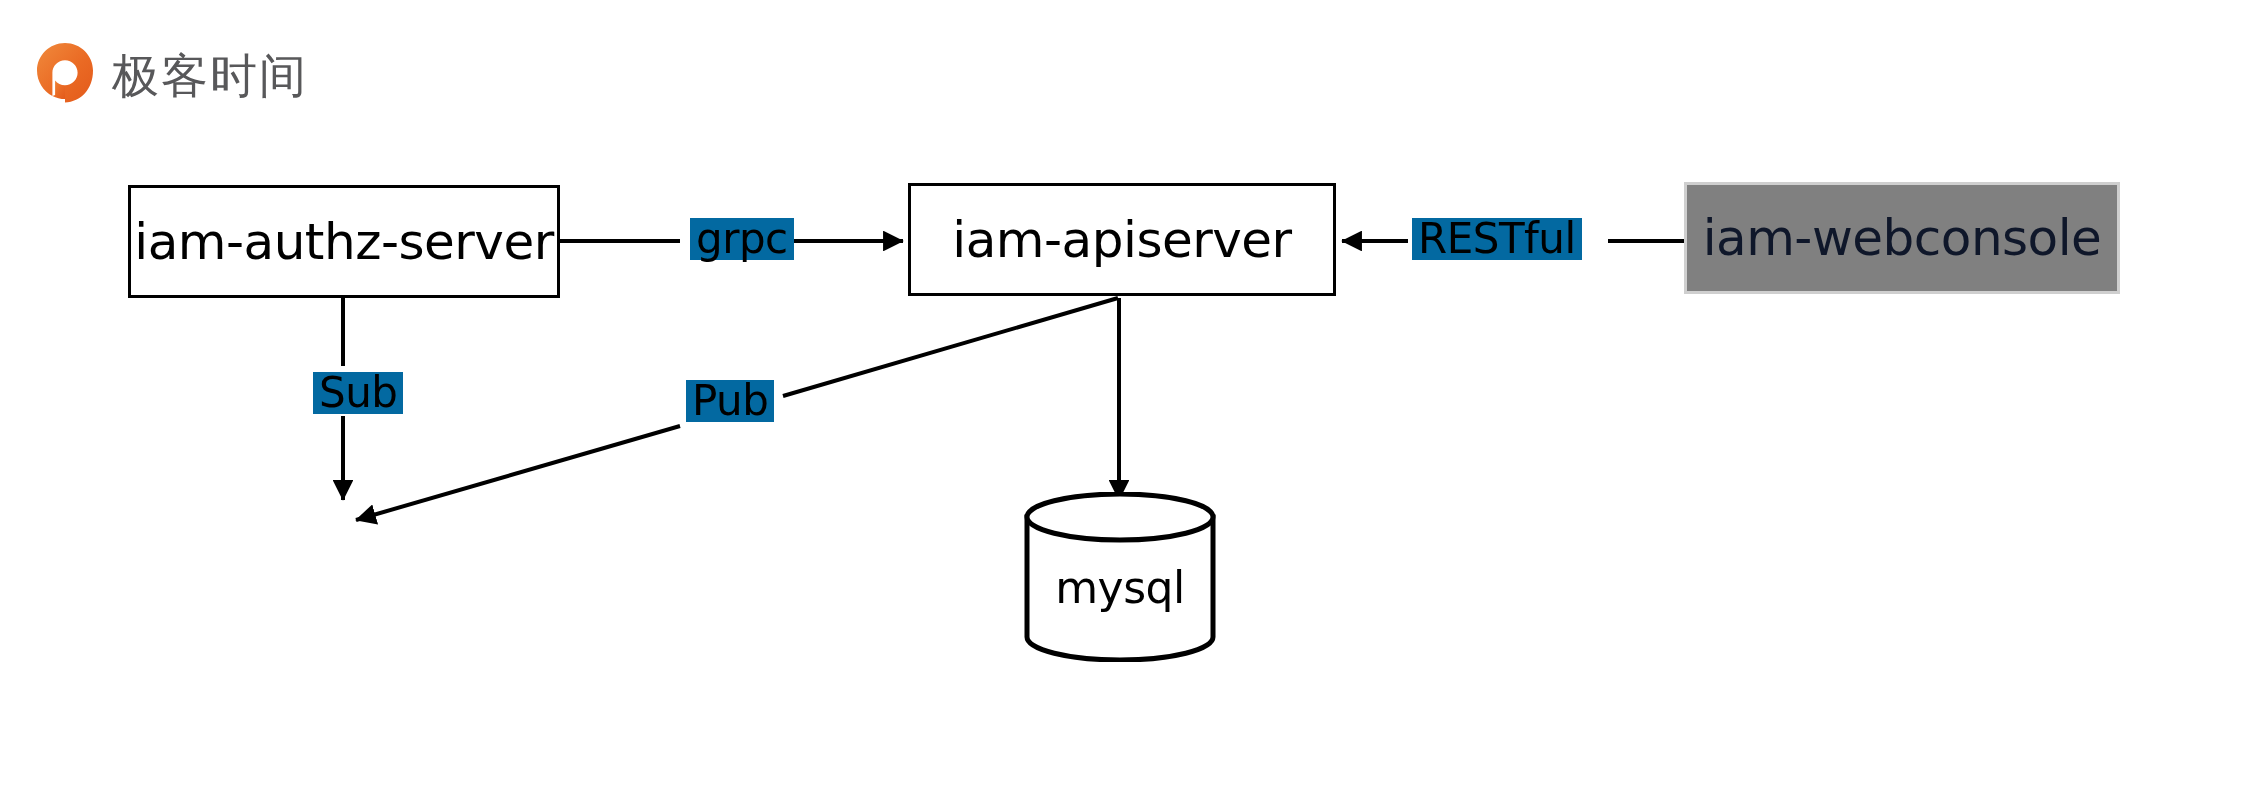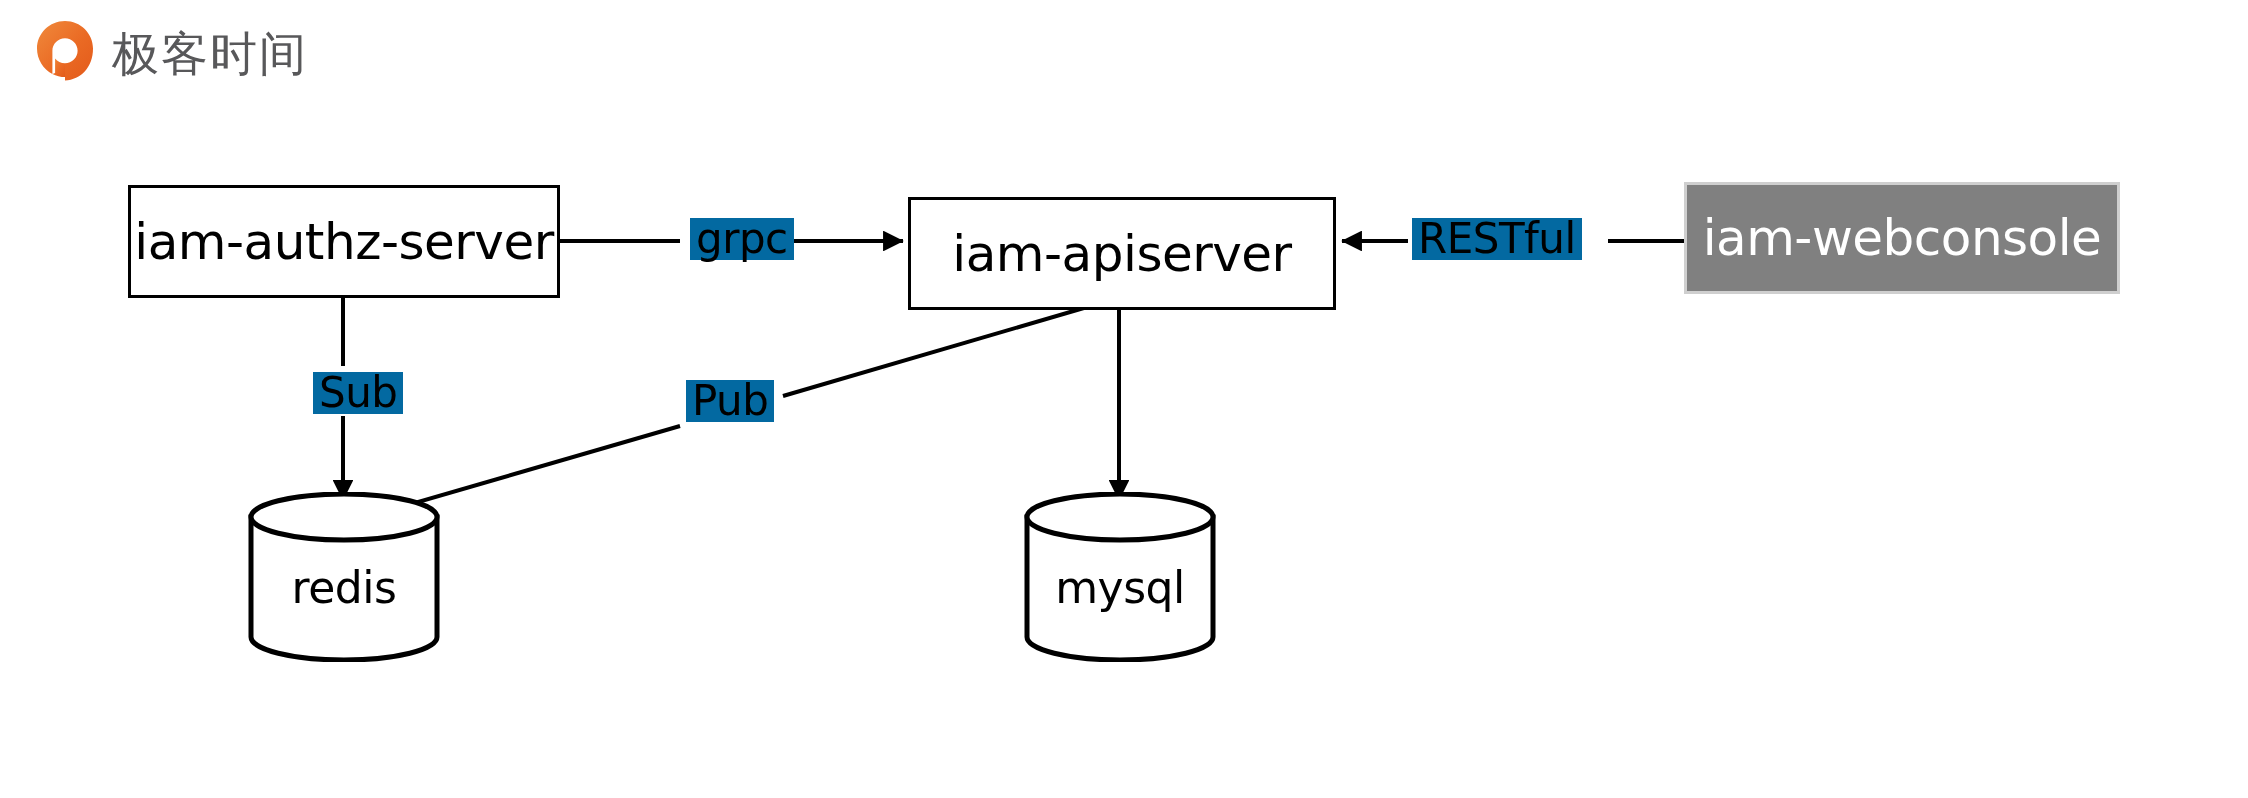--- a/index.html
+++ b/index.html
@@ -19,21 +19,21 @@
     position: relative;
     width: 2248px;
     height: 798px;
     background: #ffffff;
   }
 
   
   .brand {
     position: absolute;
     left: 36px;
-    top: 16px;
+    top: 38px;
     display: flex;
     align-items: center;
     gap: 18px;
     height: 74px;
   }
   .brand-mark {
     width: 58px;
     height: 66px;
     display: block;
   }
@@ -70,31 +70,31 @@
   .node-box .node-label {
     font-size: 50px;
     line-height: 1;
     color: #000000;
     white-space: nowrap;
     font-family: "DejaVu Sans", "Liberation Sans", sans-serif;
     letter-spacing: -0.5px;
   }
 
   #node-authz   { left: 128px;  top: 185px; width: 432px; height: 113px; }
-  #node-api     { left: 908px;  top: 197px; width: 428px; height: 113px; }
+  #node-api     { left: 908px;  top: 183px; width: 428px; height: 113px; }
 
   #node-webconsole {
     left: 1684px;
     top: 182px;
     width: 436px;
     height: 112px;
     background: #808080;
     border: 3px solid #cfcfcf;
   }
-  #node-webconsole .node-label { color: #ffffff; }
+  #node-webconsole .node-label { color: #0f172a; }
 
   
   .cylinder {
     position: absolute;
   }
   .cylinder svg { display: block; }
   .cyl-label {
     position: absolute;
     left: 0;
     width: 100%;
@@ -201,27 +201,20 @@
   </div>
 
   <div id="node-api" class="node-box">
     <span class="node-label">iam-apiserver</span>
   </div>
 
   <div id="node-webconsole" class="node-box">
     <span class="node-label">iam-webconsole</span>
   </div>
 
-  <div id="cyl-redis" class="cylinder">
-    <svg width="196" height="170" viewBox="0 0 196 170">
-      <path d="M5 25 L5 145 A93 23 0 0 0 191 145 L191 25 Z" fill="#ffffff" stroke="#000000" stroke-width="5"></path>
-      <ellipse cx="98" cy="25" rx="93" ry="23" fill="#ffffff" stroke="#000000" stroke-width="5"></ellipse>
-    </svg>
-    <div class="cyl-label">redis</div>
-  </div>
 
   <div id="cyl-mysql" class="cylinder">
     <svg width="196" height="170" viewBox="0 0 196 170">
       <path d="M5 25 L5 145 A93 23 0 0 0 191 145 L191 25 Z" fill="#ffffff" stroke="#000000" stroke-width="5"></path>
       <ellipse cx="98" cy="25" rx="93" ry="23" fill="#ffffff" stroke="#000000" stroke-width="5"></ellipse>
     </svg>
     <div class="cyl-label">mysql</div>
   </div>
 
   <div id="label-grpc" class="edge-label">grpc</div>

